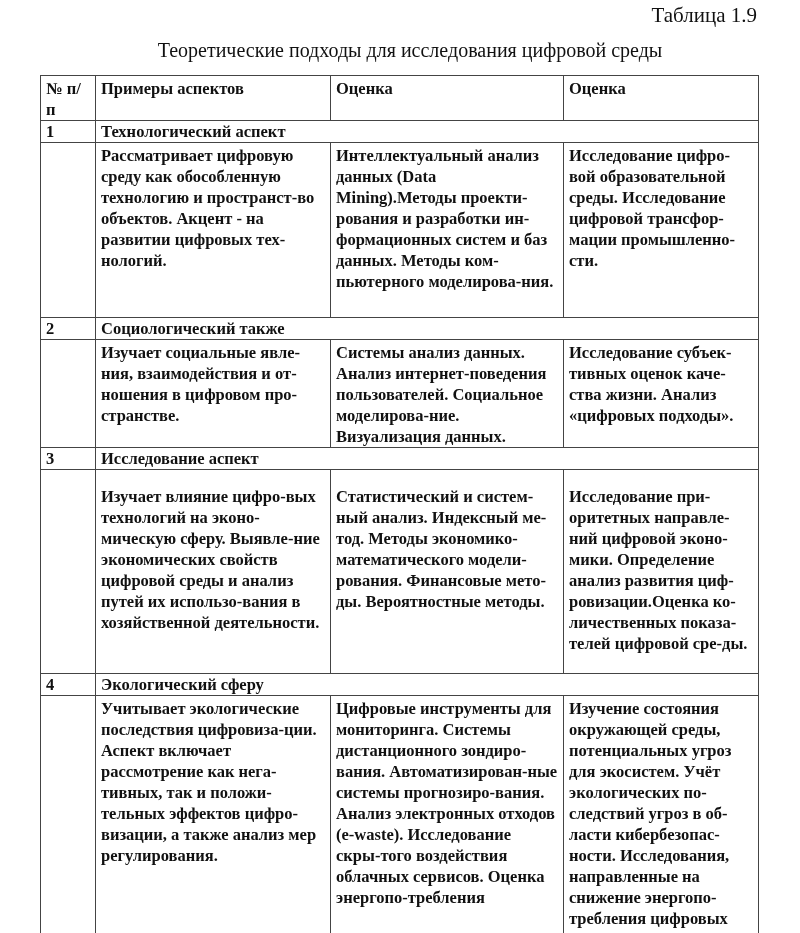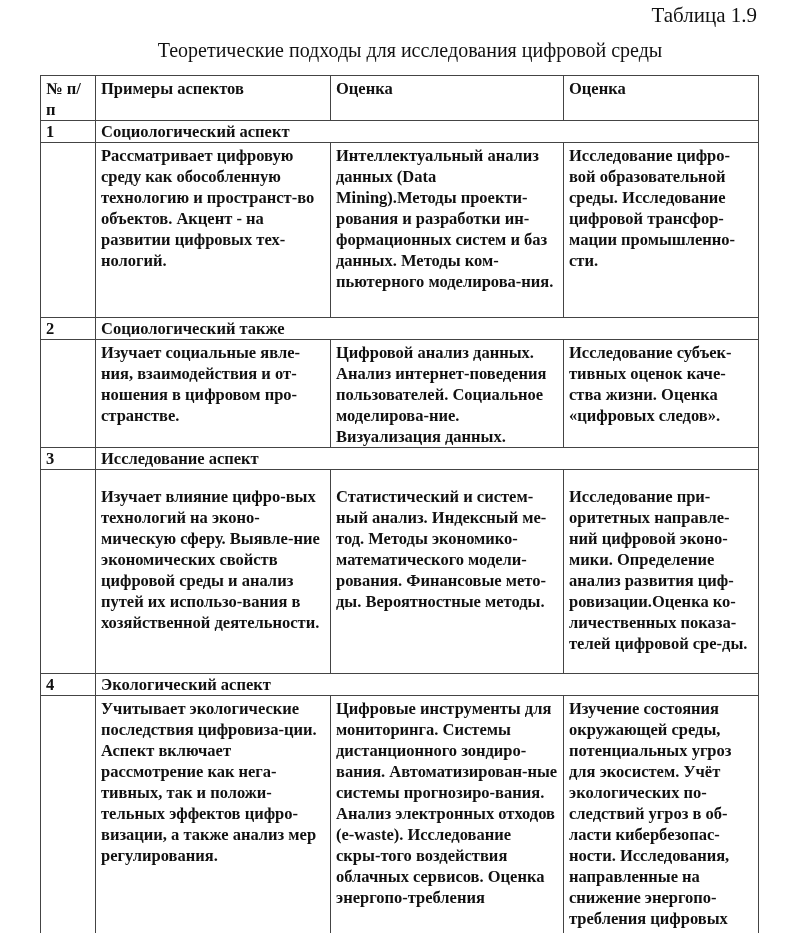--- a/index.html
+++ b/index.html
@@ -58,54 +58,54 @@
   <tbody>
       <tr class="header-row">
     <th>№ п/п</th>
     <th>Примеры аспектов</th>
     <th>Оценка</th>
     <th>Оценка</th>
   </tr>
 
   <tr class="section-row">
     <td>1</td>
-    <td colspan="3">Социологический аспект</td>
+    <td colspan="3">Технологический аспект</td>
   </tr>
   <tr class="body-row-1">
     <td></td>
     <td>Рассматривает цифровую среду как обособленную технологию и пространст-во объектов. Акцент - на развитии цифровых тех-нологий.</td>
     <td>Интеллектуальный анализ данных (Data Mining).Методы проекти-рования и разработки ин-формационных систем и баз данных. Методы ком-пьютерного моделирова-ния.</td>
     <td>Исследование цифро-вой образовательной среды. Исследование цифровой трансфор-мации промышленно-сти.</td>
   </tr>
 
   <tr class="section-row">
     <td>2</td>
     <td colspan="3">Социологический также</td>
   </tr>
   <tr class="body-row-2">
     <td></td>
     <td>Изучает социальные явле-ния, взаимодействия и от-ношения в цифровом про-странстве.</td>
-    <td>Цифровой анализ данных. Анализ интернет-поведения пользователей. Социальное моделирова-ние. Визуализация данных.</td>
-    <td>Исследование субъек-тивных оценок каче-ства жизни. Оценка «цифровых следов».</td>
+    <td>Системы анализ данных. Анализ интернет-поведения пользователей. Социальное моделирова-ние. Визуализация данных.</td>
+    <td>Исследование субъек-тивных оценок каче-ства жизни. Анализ «цифровых подходы».</td>
   </tr>
 
   <tr class="section-row">
     <td>3</td>
     <td colspan="3">Исследование аспект</td>
   </tr>
   <tr class="body-row-3">
     <td></td>
     <td>Изучает влияние цифро-вых технологий на эконо-мическую сферу. Выявле-ние экономических свойств цифровой среды и анализ путей их использо-вания в хозяйственной деятельности.</td>
     <td>Статистический и систем-ный анализ. Индексный ме-тод. Методы экономико-математического модели-рования. Финансовые мето-ды. Вероятностные методы.</td>
     <td>Исследование при-оритетных направле-ний цифровой эконо-мики. Определение анализ развития циф-ровизации.Оценка ко-личественных показа-телей цифровой сре-ды.</td>
   </tr>
 
   <tr class="section-row">
     <td>4</td>
-    <td colspan="3">Экологический аспект</td>
+    <td colspan="3">Экологический сферу</td>
   </tr>
   <tr class="body-row-4">
     <td></td>
     <td>Учитывает экологические последствия цифровиза-ции. Аспект включает рассмотрение как нега-тивных, так и положи-тельных эффектов цифро-визации, а также анализ мер регулирования.</td>
     <td>Цифровые инструменты для мониторинга. Системы дистанционного зондиро-вания. Автоматизирован-ные системы прогнозиро-вания. Анализ электронных отходов (e-waste). Исследование скры-того воздействия облачных сервисов. Оценка энергопо-требления</td>
     <td>Изучение состояния окружающей среды, потенциальных угроз для экосистем. Учёт экологических по-следствий угроз в об-ласти кибербезопас-ности. Исследования, направленные на снижение энергопо-требления цифровых технологий.</td>
   </tr>
 </tbody>
   </table>
 

